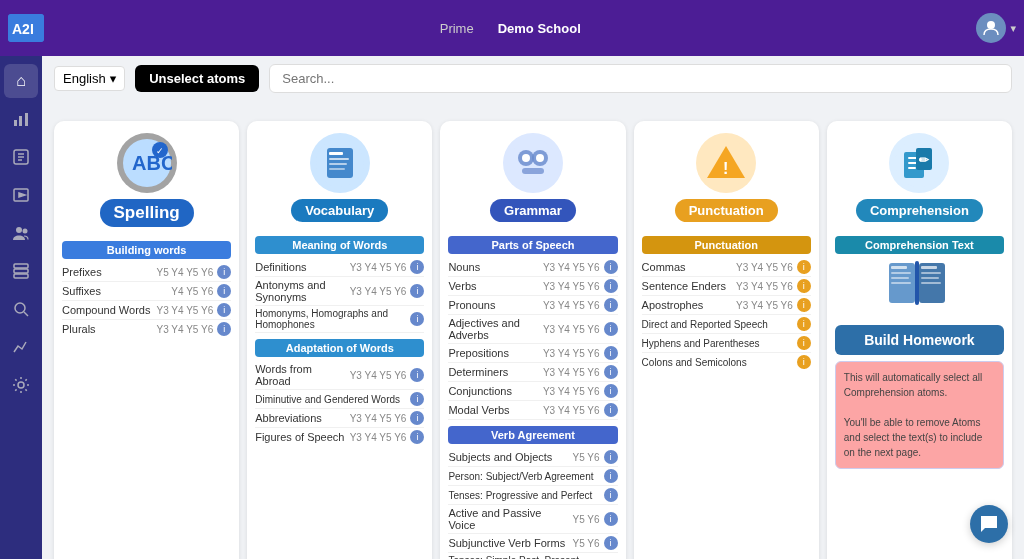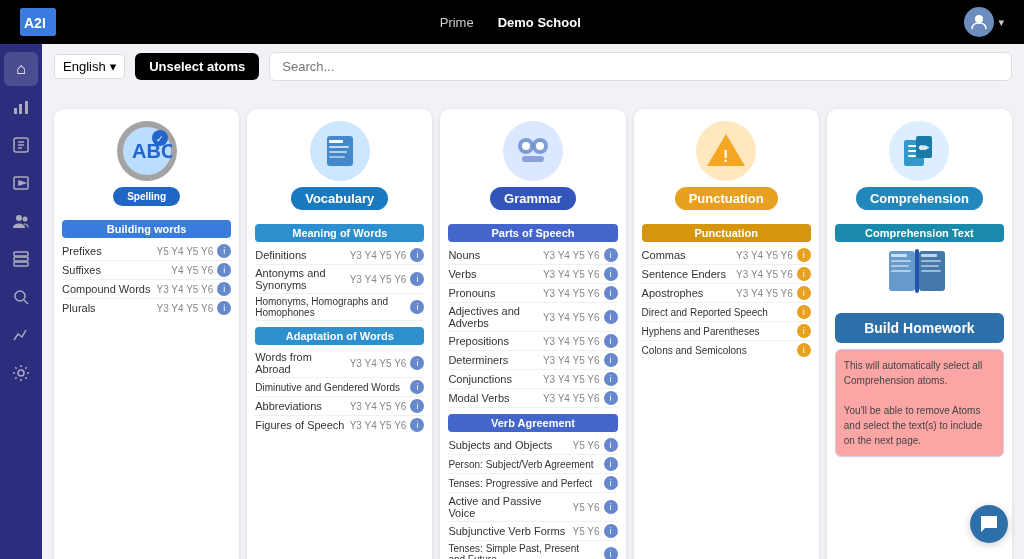--- a/index.html
+++ b/index.html
@@ -1,24 +1,24 @@
 <!DOCTYPE html>
 <html><head>
   <meta charset="utf-8">
   <style>
     * { box-sizing: border-box; margin: 0; padding: 0; }
     body { font-family: Arial, sans-serif; background: #f0f2f5; min-height: 559px; overflow-x: hidden; }
 
     
     .topnav {
-      background: #000000;
+      background: #4c1d95;
       display: flex;
       align-items: center;
-      height: 44px;
-      padding: 0 20px;
+      height: 56px;
+      padding: 0 8px;
       justify-content: space-between;
     }
     .topnav-logo {
       display: flex; align-items: center; gap: 6px;
     }
     .logo-icon {
       width: 36px; height: 28px;
       background: #4a90d9;
       border-radius: 4px;
       display: flex; align-items: center; justify-content: center;
@@ -271,21 +271,21 @@
       <div class="card card-spelling">
         <div class="card-header">
           <div class="card-icon-wrap">
             <svg width="50" height="50" viewBox="0 0 50 50">
               <circle cx="25" cy="25" r="24" fill="#bbddff"></circle>
               <text x="10" y="32" font-size="20" font-weight="bold" fill="#2266cc" font-family="Arial">ABC</text>
               <circle cx="38" cy="12" r="8" fill="#2266cc"></circle>
               <text x="34" y="16" font-size="9" fill="white" font-family="Arial">✓</text>
             </svg>
           </div>
-          <div class="card-title-badge spelling-title" style="background:#2066c4;border-radius:14px;padding:4px 14px;color:white;font-size:10px;font-weight:bold;">Spelling</div>
+          <div class="card-title-badge spelling-title" style="background:#2066c4;border-radius:14px;padding:4px 14px;color:white;font-size:17px;font-weight:bold;">Spelling</div>
         </div>
         <div class="card-body">
           <div class="section-header spelling-sh">Building words</div>
           <div class="atom-row">
             <span class="atom-name">Prefixes</span>
             <span class="atom-tags">Y5 Y4 Y5 Y6</span>
             <div class="atom-info blue">i</div>
           </div>
           <div class="atom-row">
             <span class="atom-name">Suffixes</span>

